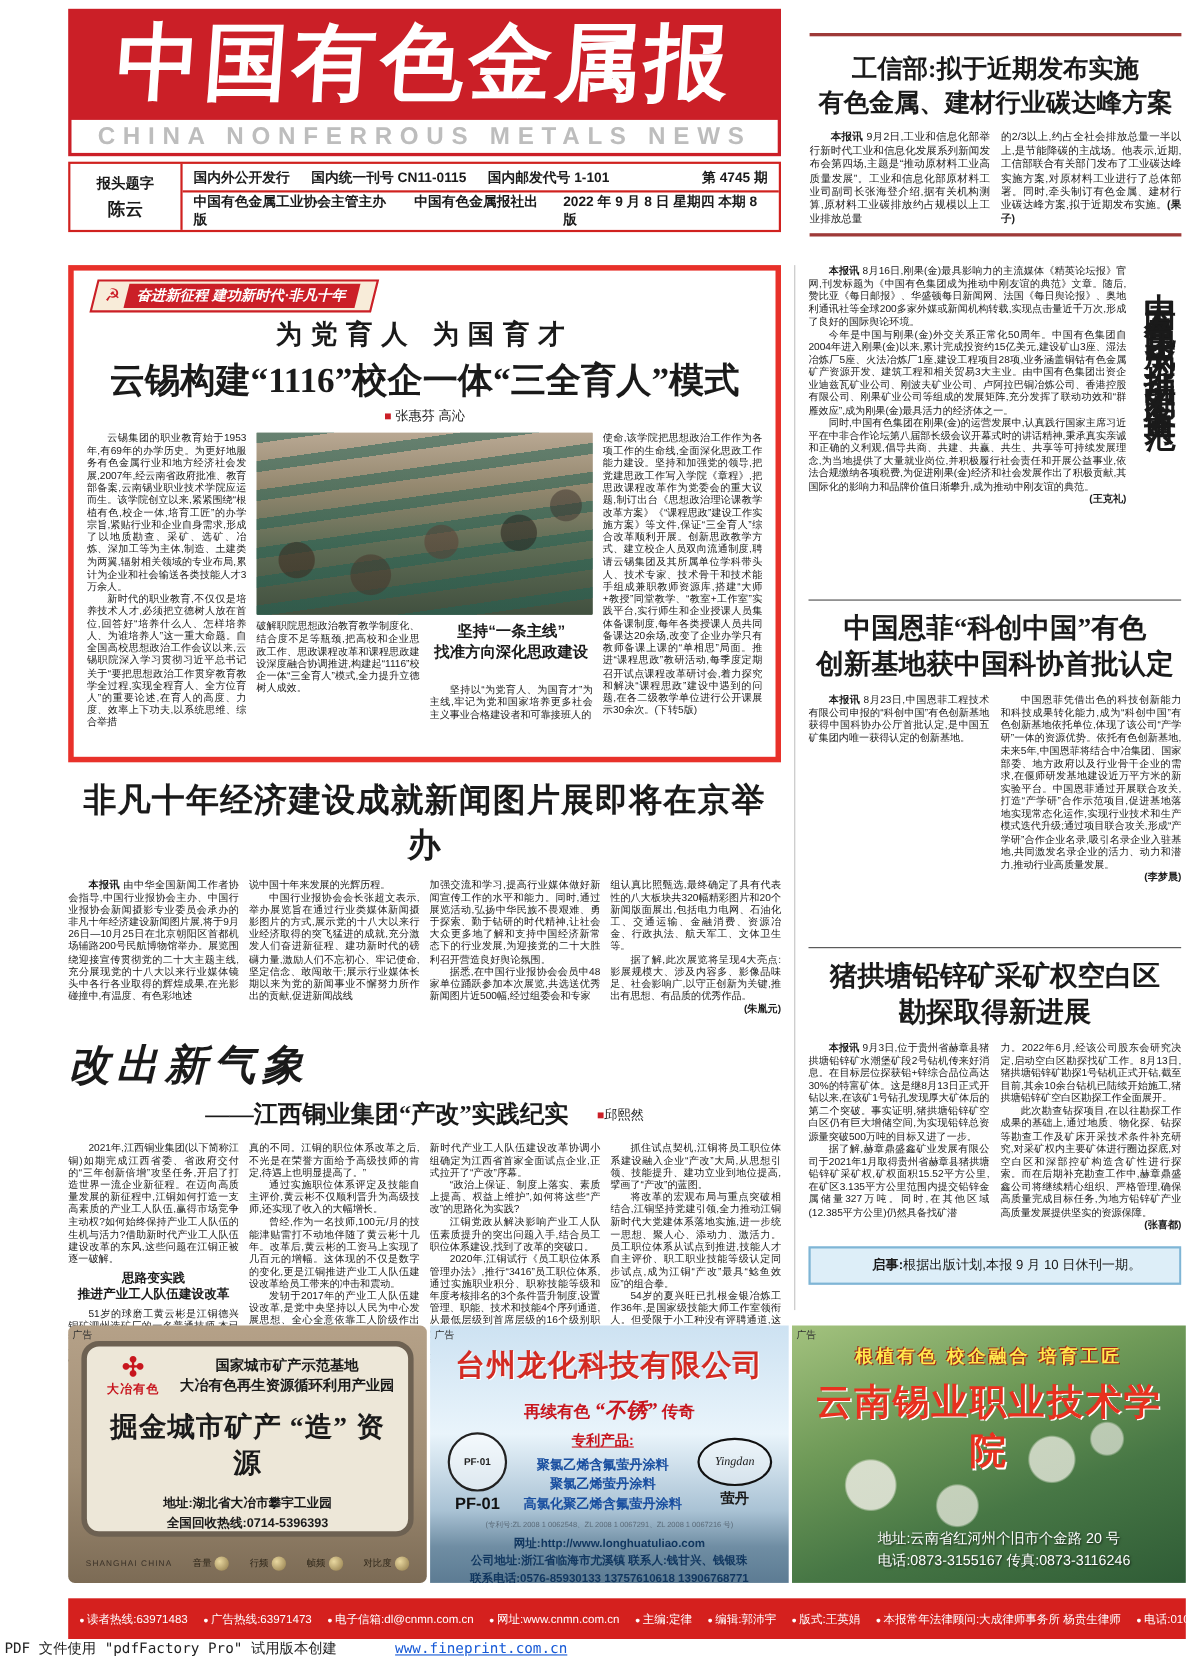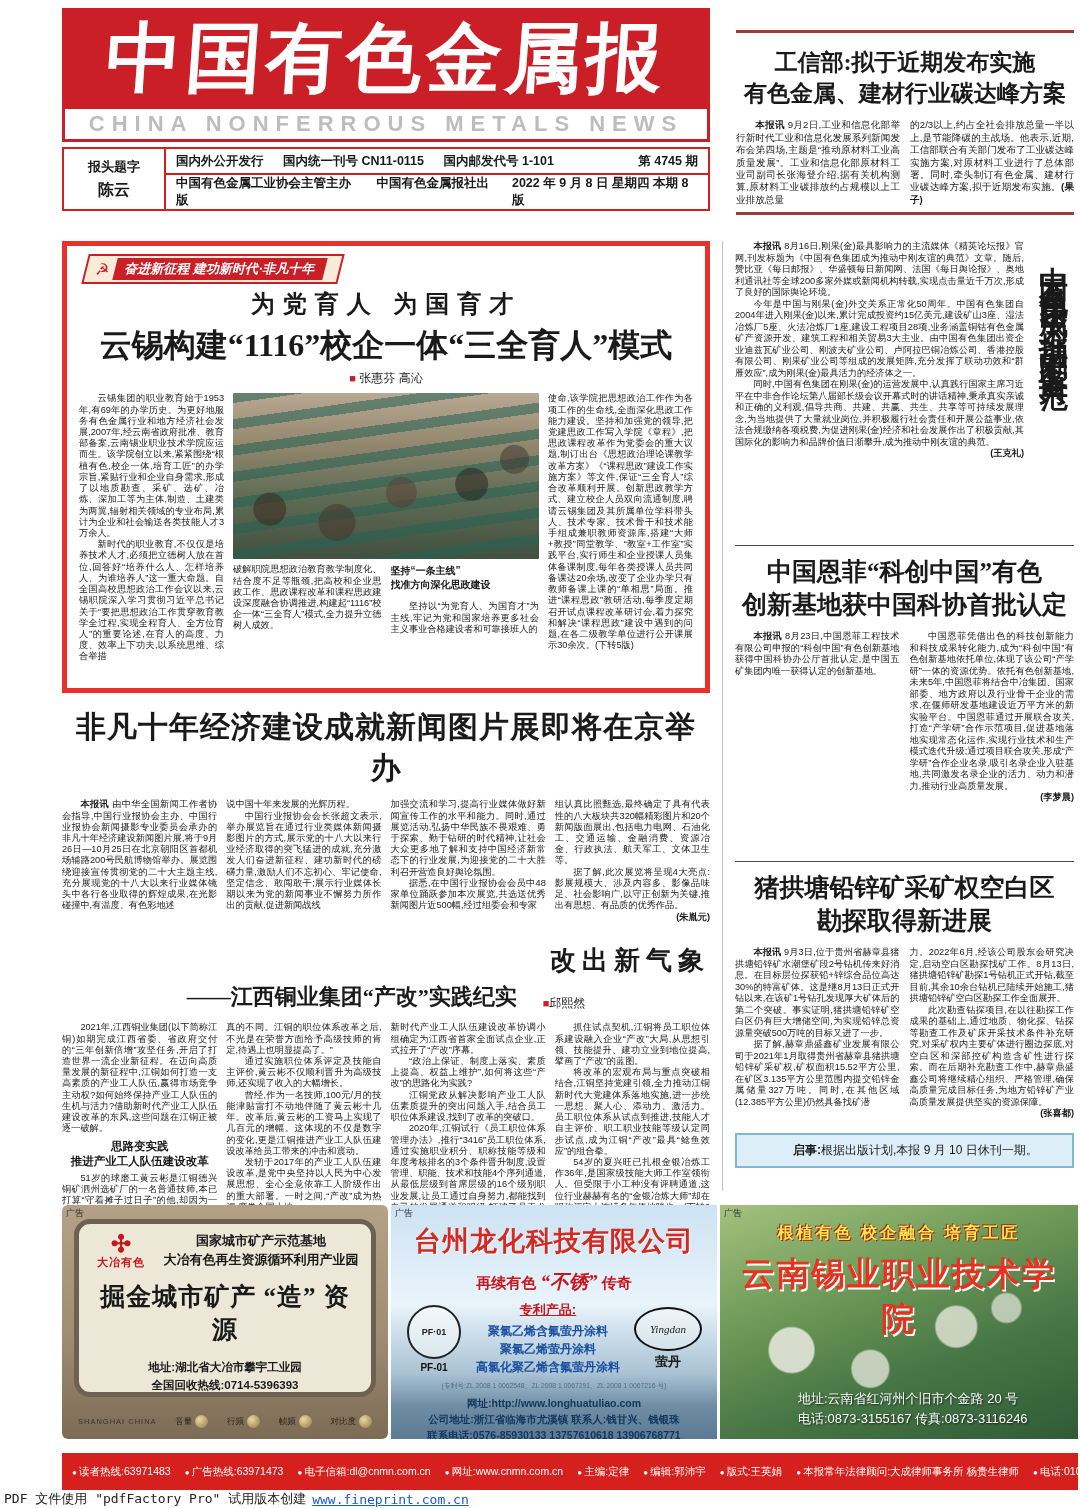--- a/index.html
+++ b/index.html
@@ -54,32 +54,32 @@
   .photo{width:306px;height:166px;border-radius:1px;background:
      radial-gradient(circle at 12% 70%, rgba(60,40,30,.55) 0 16px, transparent 17px),
      radial-gradient(circle at 34% 78%, rgba(70,50,40,.5) 0 18px, transparent 19px),
      radial-gradient(circle at 55% 60%, rgba(90,60,50,.5) 0 15px, transparent 16px),
      radial-gradient(circle at 78% 55%, rgba(40,35,30,.55) 0 16px, transparent 17px),
      radial-gradient(circle at 92% 40%, rgba(60,50,45,.5) 0 14px, transparent 15px),
      repeating-linear-gradient(172deg, rgba(36,98,84,.55) 0 10px, rgba(36,98,84,0) 10px 26px),
      linear-gradient(180deg,#b9a893 0%,#94886f 30%,#5f6c55 62%,#41503f 100%);}
   .mb-sub{display:flex;gap:9px;margin-top:5px;flex:1;overflow:hidden;}
   .mb-sub .sc{flex:1;overflow:hidden;}
-  .subhead{font-weight:900;font-size:10px;line-height:1.35;margin-bottom:10px;}
+  .subhead{font-weight:900;text-align:center;font-size:14px;line-height:1.35;margin-bottom:20px;}
 
   
   .feifan{margin-top:14px;}
   .ff-hl{text-align:center;font-size:30px;font-weight:900;letter-spacing:1px;}
   .ff-body{display:flex;gap:9px;margin-top:10px;height:128px;overflow:hidden;font-size:9.2px;line-height:1.22;}
   .ff-body .c{flex:1;overflow:hidden;}
 
   
   .gaichu{margin-top:16px;}
-  .gc-title{text-align:right;font-size:26px;font-weight:900;letter-spacing:6px;}
-  .gc-subrow{display:flex;justify-content:center;align-items:flex-end;gap:26px;margin-top:4px;}
+  .gc-title{text-align:left;font-size:38px;font-weight:900;letter-spacing:6px;font-style:italic;}
+  .gc-subrow{display:flex;justify-content:center;align-items:center;gap:26px;margin-top:4px;}
   .gc-sub{font-size:22px;font-weight:900;}
   .gc-auth{font-size:12px;}
   .gc-body{display:flex;gap:9px;margin-top:10px;height:212px;overflow:hidden;font-size:9.2px;line-height:1.22;}
   .gc-body .c{flex:1;overflow:hidden;}
   .gc-subhead{font-weight:900;text-align:center;font-size:11.5px;line-height:1.35;margin:4px 0 3px;}
 
   
   .zg-wrap{display:flex;gap:10px;height:296px;overflow:hidden;}
   .zg-text{flex:1;font-size:9.2px;line-height:1.25;overflow:hidden;}
   .vert-hl{writing-mode:vertical-rl;font-size:29px;font-weight:900;letter-spacing:7px;display:flex;gap:10px;font-family:"Liberation Serif",serif;padding-top:2px;}
@@ -110,21 +110,21 @@
   .knob{display:inline-block;width:13px;height:13px;border-radius:50%;background:radial-gradient(circle at 35% 35%,#e9d8a0,#8d7747);vertical-align:middle;margin-left:3px;}
   .tv-brand{font-size:7.5px;color:#3a3127;letter-spacing:1px;}
   
   .ad-lh{width:326px;background:linear-gradient(180deg,#cde2f2 0%,#e9f4fb 42%,#a9c2d4 72%,#6f8da3 86%,#5c7b93 100%);padding:10px 10px 8px;box-sizing:border-box;text-align:center;}
   .lh-title{color:#d32b23;font-size:27px;font-weight:900;text-shadow:1px 1px 0 #fff;letter-spacing:1px;margin-top:8px;}
   .lh-slogan{color:#c8161e;font-size:15px;font-weight:900;margin-top:10px;}
   .lh-slogan .fancy{font-size:19px;font-style:italic;font-family:"Liberation Serif",serif;}
   .lh-mid{display:flex;align-items:center;justify-content:space-between;margin-top:6px;}
   .lh-stamp{width:66px;display:flex;flex-direction:column;align-items:center;}
   .lh-stamp .circ{width:50px;height:50px;border:2px solid #222;border-radius:50%;display:flex;align-items:center;justify-content:center;font-size:9px;font-weight:bold;color:#222;background:rgba(255,255,255,.5);}
-  .lh-stamp .cap{font-size:10px;font-weight:bold;margin-top:3px;color:#111;}
+  .lh-stamp .cap{font-size:15px;font-weight:bold;margin-top:3px;color:#111;}
   .lh-center{flex:1;}
   .lh-patent-label{color:#c8161e;font-size:13px;font-weight:900;text-decoration:underline;}
   .lh-prod{color:#1a4fa0;font-size:12px;font-weight:bold;line-height:1.5;margin-top:3px;}
   .lh-logo2{width:78px;display:flex;flex-direction:column;align-items:center;}
   .lh-logo2 .ell{width:64px;height:40px;border:2px solid #111;border-radius:50%;display:flex;align-items:center;justify-content:center;font-size:11px;font-style:italic;font-family:"Liberation Serif",serif;background:rgba(255,255,255,.35);}
   .lh-logo2 .cap{font-size:13px;font-weight:900;margin-top:2px;}
   .lh-pno{font-size:6.8px;color:#5a6a78;margin-top:5px;}
   .lh-contact{font-size:10.5px;font-weight:bold;color:#10365f;line-height:1.5;margin-top:5px;}
   
   .ad-yx{flex:1;background:
@@ -136,21 +136,21 @@
       padding:10px 12px;box-sizing:border-box;text-align:center;display:flex;flex-direction:column;}
   .yx-slogan{color:#ffe84d;font-size:16px;font-weight:900;letter-spacing:3px;margin-top:8px;text-shadow:1px 1px 0 #a02515,-1px -1px 0 #a02515;}
   .yx-title{color:#e8311f;font-size:33px;font-weight:900;letter-spacing:2px;margin-top:8px;text-shadow:1.5px 1.5px 0 #fff;font-family:"Liberation Serif",serif;}
   .yx-foot{margin-top:auto;color:#fff;font-size:13px;line-height:1.55;text-align:left;padding-left:66px;text-shadow:1px 1px 2px rgba(0,0,0,.7);}
 
   
   .info-bar{margin:14px 2px 0 62px;background:#d5201e;height:26px;display:flex;align-items:center;gap:0;padding:16px 10px;color:#fff;font-size:10.5px;white-space:nowrap;overflow:hidden;}
   .info-bar span{margin-right:14px;}
   .info-bar span::before{content:"● ";font-size:8px;}
   .pdf-footer{height:24px;display:flex;align-items:center;padding-left:4px;font-family:"DejaVu Sans Mono",monospace;font-size:13px;color:#222;gap:6px;}
-  .pdf-footer a{color:#1558d6;}
+  .pdf-footer a{color:#1558d6;margin-left:47px;}
 </style>
 </head>
 <body>
 
 <div class="page">
 
   <div class="top-row">
     <div class="masthead">
       <div class="banner">
         <div class="banner-title">中国有色金属报</div>

